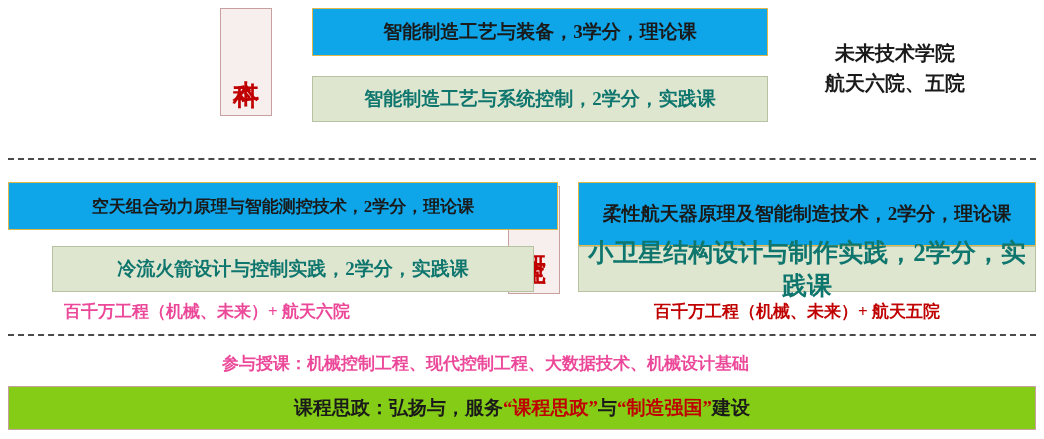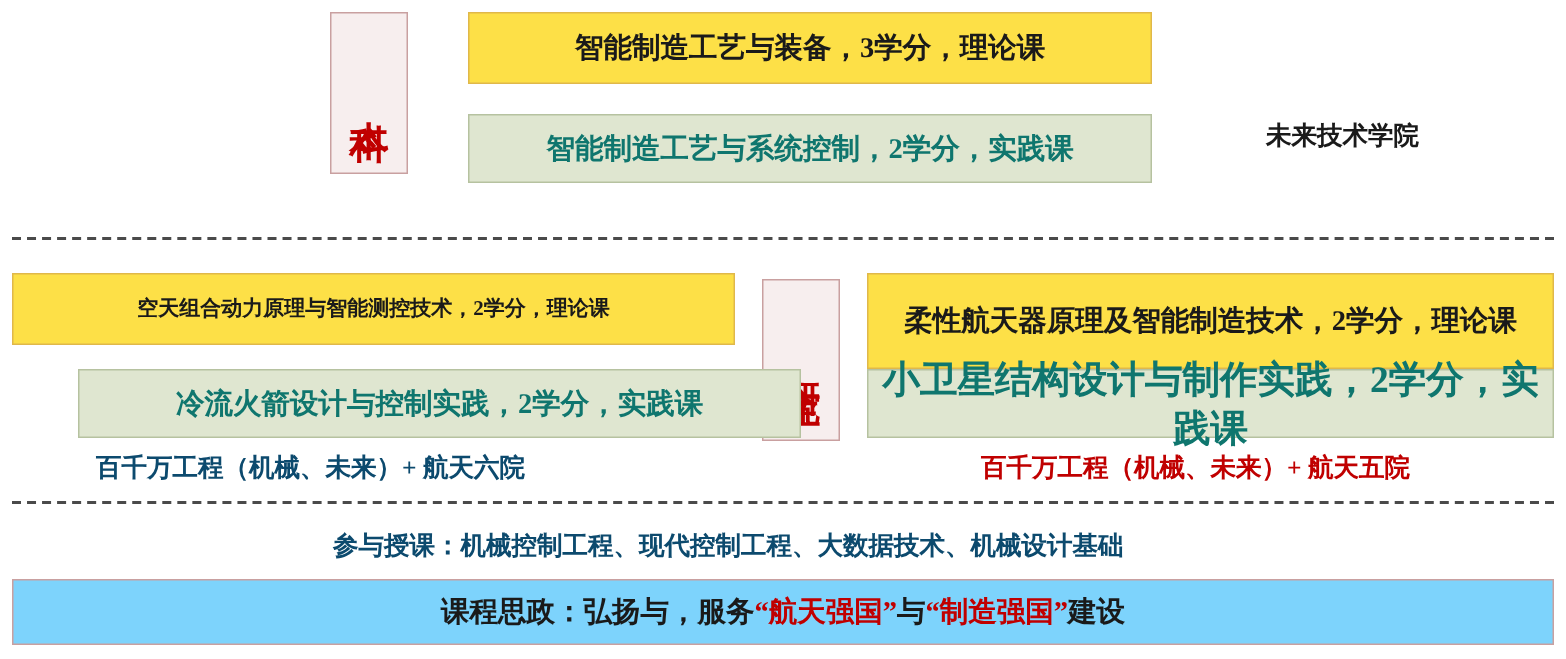--- a/index.html
+++ b/index.html
@@ -21,56 +21,56 @@
   .box {
     position: absolute;
     box-sizing: border-box;
     display: flex;
     align-items: center;
     justify-content: center;
     text-align: center;
     font-weight: bold;
   }
   .yellow {
-    background: #fde047;
+    background: #0ea5e9;
     border: 1px solid #e0b84a;
     color: #1a1a1a;
   }
   .green {
     background: #dfe6d0;
     border: 1px solid #b6c2a0;
     color: #0f766e;
   }
   .label-box {
     background: #f7eeee;
     border: 1px solid #c9a0a0;
     color: #c00000;
     font-weight: bold;
     writing-mode: vertical-rl;
     text-orientation: upright;
     letter-spacing: 2px;
   }
   .plain {
     position: absolute;
-    color: #0c4a6e;
+    color: #ec4899;
     font-weight: bold;
     white-space: nowrap;
   }
   .plain.red {
     color: #c00000;
   }
   .dashed {
     position: absolute;
     border-top: 2px dashed #4a4a4a;
     height: 0;
   }
   .bottom-banner {
     position: absolute;
     box-sizing: border-box;
-    background: #7dd3fc;
+    background: #84cc16;
     border: 1px solid #c9a0a0;
     display: flex;
     align-items: center;
     justify-content: center;
     font-weight: bold;
     color: #1a1a1a;
   }
   .bottom-banner .hl {
     color: #c00000;
   }
@@ -87,47 +87,48 @@
 <body>
 
 <div id="root">
 
   <div class="box label-box" style="left:220px; top:8px; width:52px; height:108px; font-size:26px;">本科</div>
 
   <div class="box yellow" style="left:312px; top:8px; width:456px; height:48px; font-size:19px;">智能制造工艺与装备，3学分，理论课</div>
 
   <div class="box green" style="left:312px; top:76px; width:456px; height:46px; font-size:19px;">智能制造工艺与系统控制，2学分，实践课</div>
 
-  <div class="side-note" style="left:800px; top:38px; width:190px; font-size:17px;margin-top:40px;">
+  <div class="side-note" style="left:800px; top:38px; width:190px; font-size:20px;">
     <div>未来技术学院</div>
+    <div>航天六院、五院</div>
   </div>
 
   <div class="dashed" style="left:8px; top:158px; width:1028px;"></div>
 
   <div class="box label-box" style="left:508px; top:186px; width:52px; height:108px; font-size:24px;">研究生</div>
 
-  <div class="box yellow" style="left:8px; top:182px; width:482px; height:48px; font-size:14px;">空天组合动力原理与智能测控技术，2学分，理论课</div>
+  <div class="box yellow" style="left:8px; top:182px; width:550px; height:48px; font-size:17px;">空天组合动力原理与智能测控技术，2学分，理论课</div>
 
   <div class="box green" style="left:8px; top:246px; width:482px; height:46px; font-size:19px;margin-left:44px;">冷流火箭设计与控制实践，2学分，实践课</div>
 
   <div class="plain" style="left:64px; top:300px; font-size:17px;">百千万工程（机械、未来）+ 航天六院</div>
 
   <div class="box yellow" style="left:578px; top:182px; width:458px; height:64px; font-size:19px;">柔性航天器原理及智能制造技术，2学分，理论课</div>
 
   <div class="box green" style="left:578px; top:246px; width:458px; height:46px; font-size:25px;">小卫星结构设计与制作实践，2学分，实践课</div>
 
   <div class="plain red" style="left:654px; top:300px; font-size:17px;">百千万工程（机械、未来）+ 航天五院</div>
 
   <div class="dashed" style="left:8px; top:334px; width:1028px;"></div>
 
   <div class="plain" style="left:222px; top:352px; font-size:17px;">参与授课：机械控制工程、现代控制工程、大数据技术、机械设计基础</div>
 
   <div class="bottom-banner" style="left:8px; top:386px; width:1028px; height:44px; font-size:19px;">
     <span>课程思政：弘扬</span>
       <span>与</span>
       <span>，服务</span>
-      <span class="hl">“航天强国”</span>
+      <span class="hl">“课程思政”</span>
       <span>与</span>
       <span class="hl">“制造强国”</span>
       <span>建设</span>
   </div>
 
 </div>
 
 </body></html>

